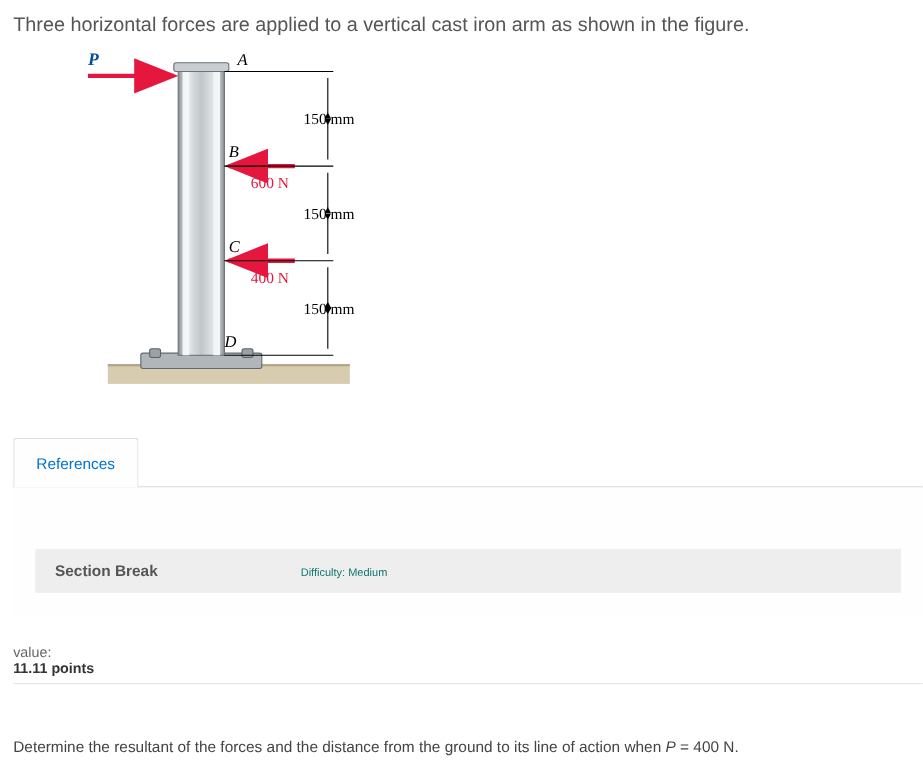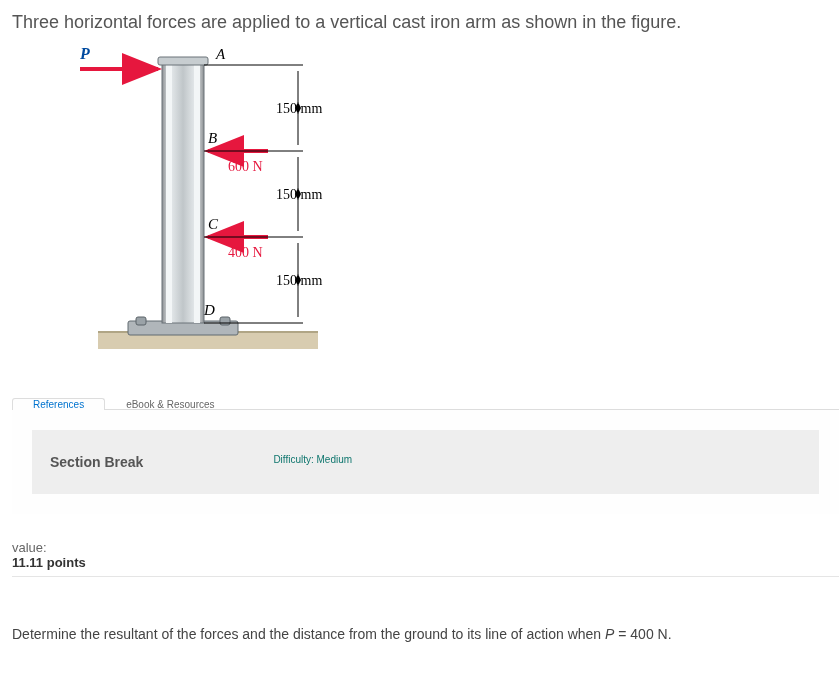--- a/index.html
+++ b/index.html
@@ -1,24 +1,24 @@
 <!DOCTYPE html>
 <html><head>
   <meta charset="utf-8">
   <style>
     * { box-sizing: border-box; margin: 0; padding: 0; }
     body { font-family: Arial, Helvetica, sans-serif; font-size: 14px; color: #333; background: #fff; padding: 12px 0 20px 12px; width: 839px; }
     .intro { font-size: 18px; color: #555; margin-bottom: 10px; }
     .figure { margin-left: 56px; margin-bottom: 20px; }
     .figure svg { display: block; }
     .tabs { margin-top: 35px; display: flex; align-items: flex-end; }
-    .tab { padding: 0 20px; font-size: 10px; color: #666; cursor: pointer; border: 1px solid transparent; border-bottom: none; background: transparent; }
+    .tab { padding: 14px 20px; font-size: 14px; color: #666; cursor: pointer; border: 1px solid transparent; border-bottom: none; background: transparent; }
     .tab.active { color: #0073cf; border-color: #ddd; background: #fefefe; border-top-left-radius: 3px; border-top-right-radius: 3px; }
     .tab-panel { border-top: 1px solid #ddd; padding: 20px 20px; background: #fefefe; margin-top: -1px; }
-    .section-break { background: #eee; padding: 24px 18px; display: flex; align-items: flex-start; }
+    .section-break { background: #eee; padding: 12px 18px; display: flex; align-items: flex-end; margin-top: 36px; }
     .section-break-label { font-size: 14px; color: #555; font-weight: 600; }
     .difficulty { margin-left: 130px; color: #0f766e; font-size: 10px; }
     .value-block { margin-top: 26px; font-size: 13px; color: #666; }
     .points { font-weight: 700; color: #333; }
     .hr { border: none; border-top: 1px solid #e5e5e5; margin-top: 6px; }
     .question { margin-top: 45px; font-size: 14px; color: #444; line-height: 1.8; }
     .italic { font-style: italic; }
   </style>
 </head>
 <body>
@@ -87,21 +87,20 @@
     <text x="208" y="156" font-family="Georgia,serif" font-size="14">150 mm</text>
 
     <line x1="230" y1="200" x2="230" y2="232" stroke="#000" stroke-width="1" marker-end="url(#arrowBlkE)"></line>
     <line x1="230" y1="274" x2="230" y2="242" stroke="#000" stroke-width="1" marker-end="url(#arrowBlkE)"></line>
     <text x="208" y="242" font-family="Georgia,serif" font-size="14">150 mm</text>
   </svg>
 </div>
 
 <div class="tabs">
   <div class="tab active">References</div>
-  <div class="tab">eBook &amp; Resources</div>
 </div>
 <div class="tab-panel">
   <div class="section-break">
     <span class="section-break-label">Section Break</span>
     <span class="difficulty">Difficulty: Medium</span>
   </div>
 </div>
 
 <div class="value-block">
   <div>value:</div>

